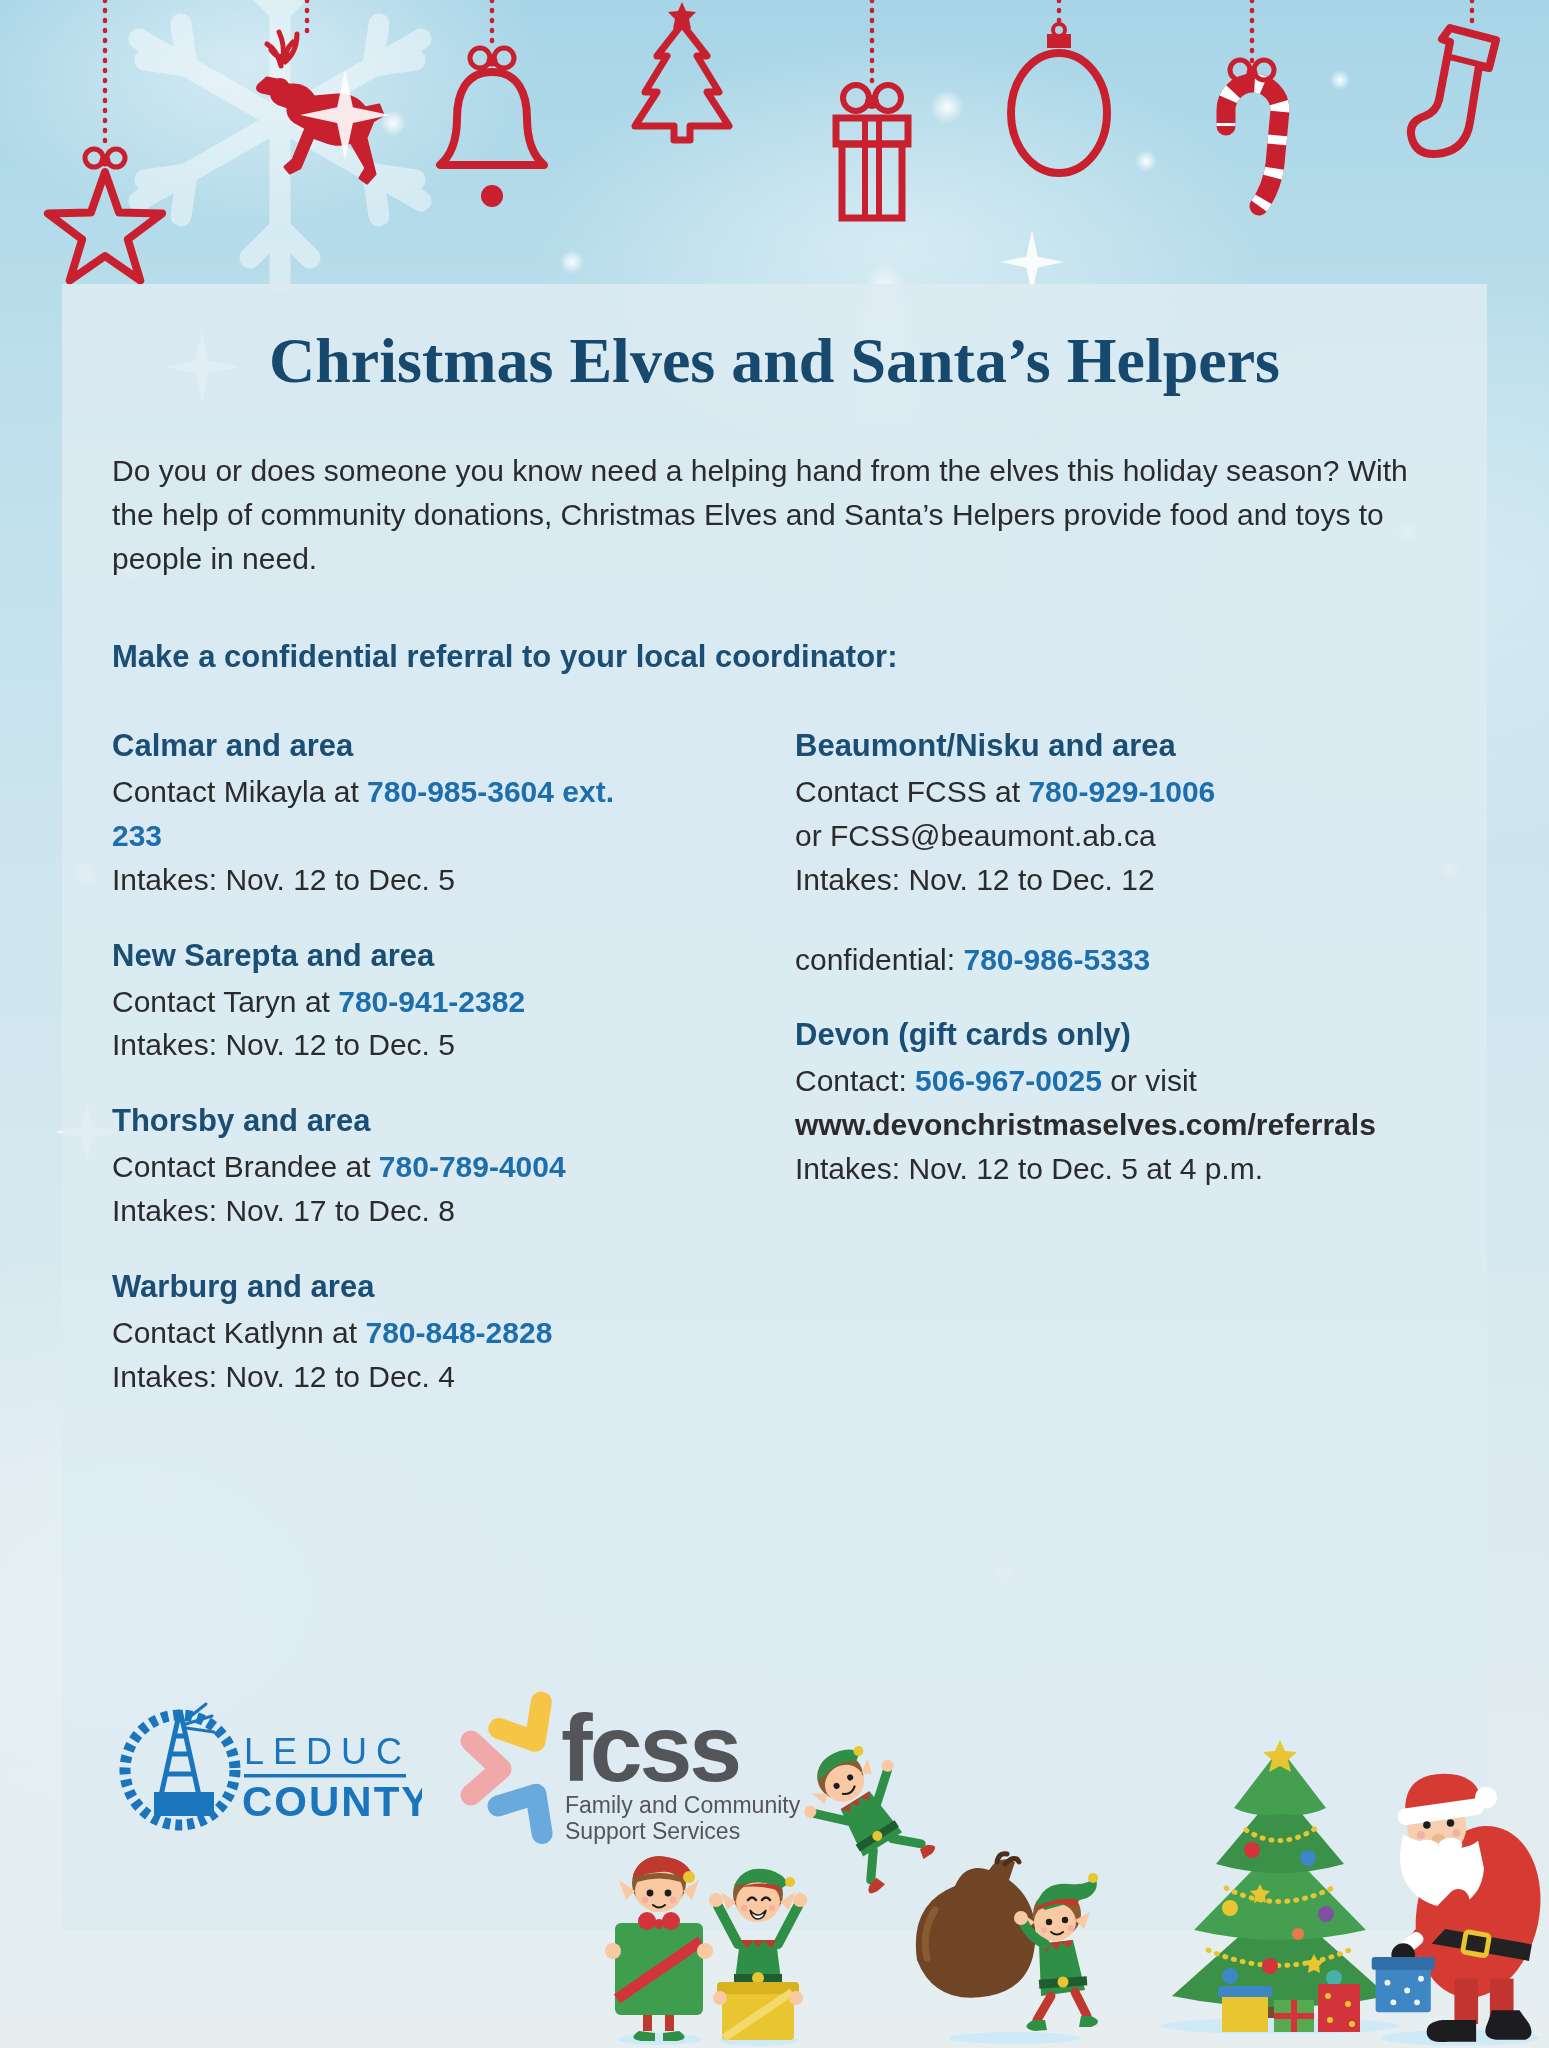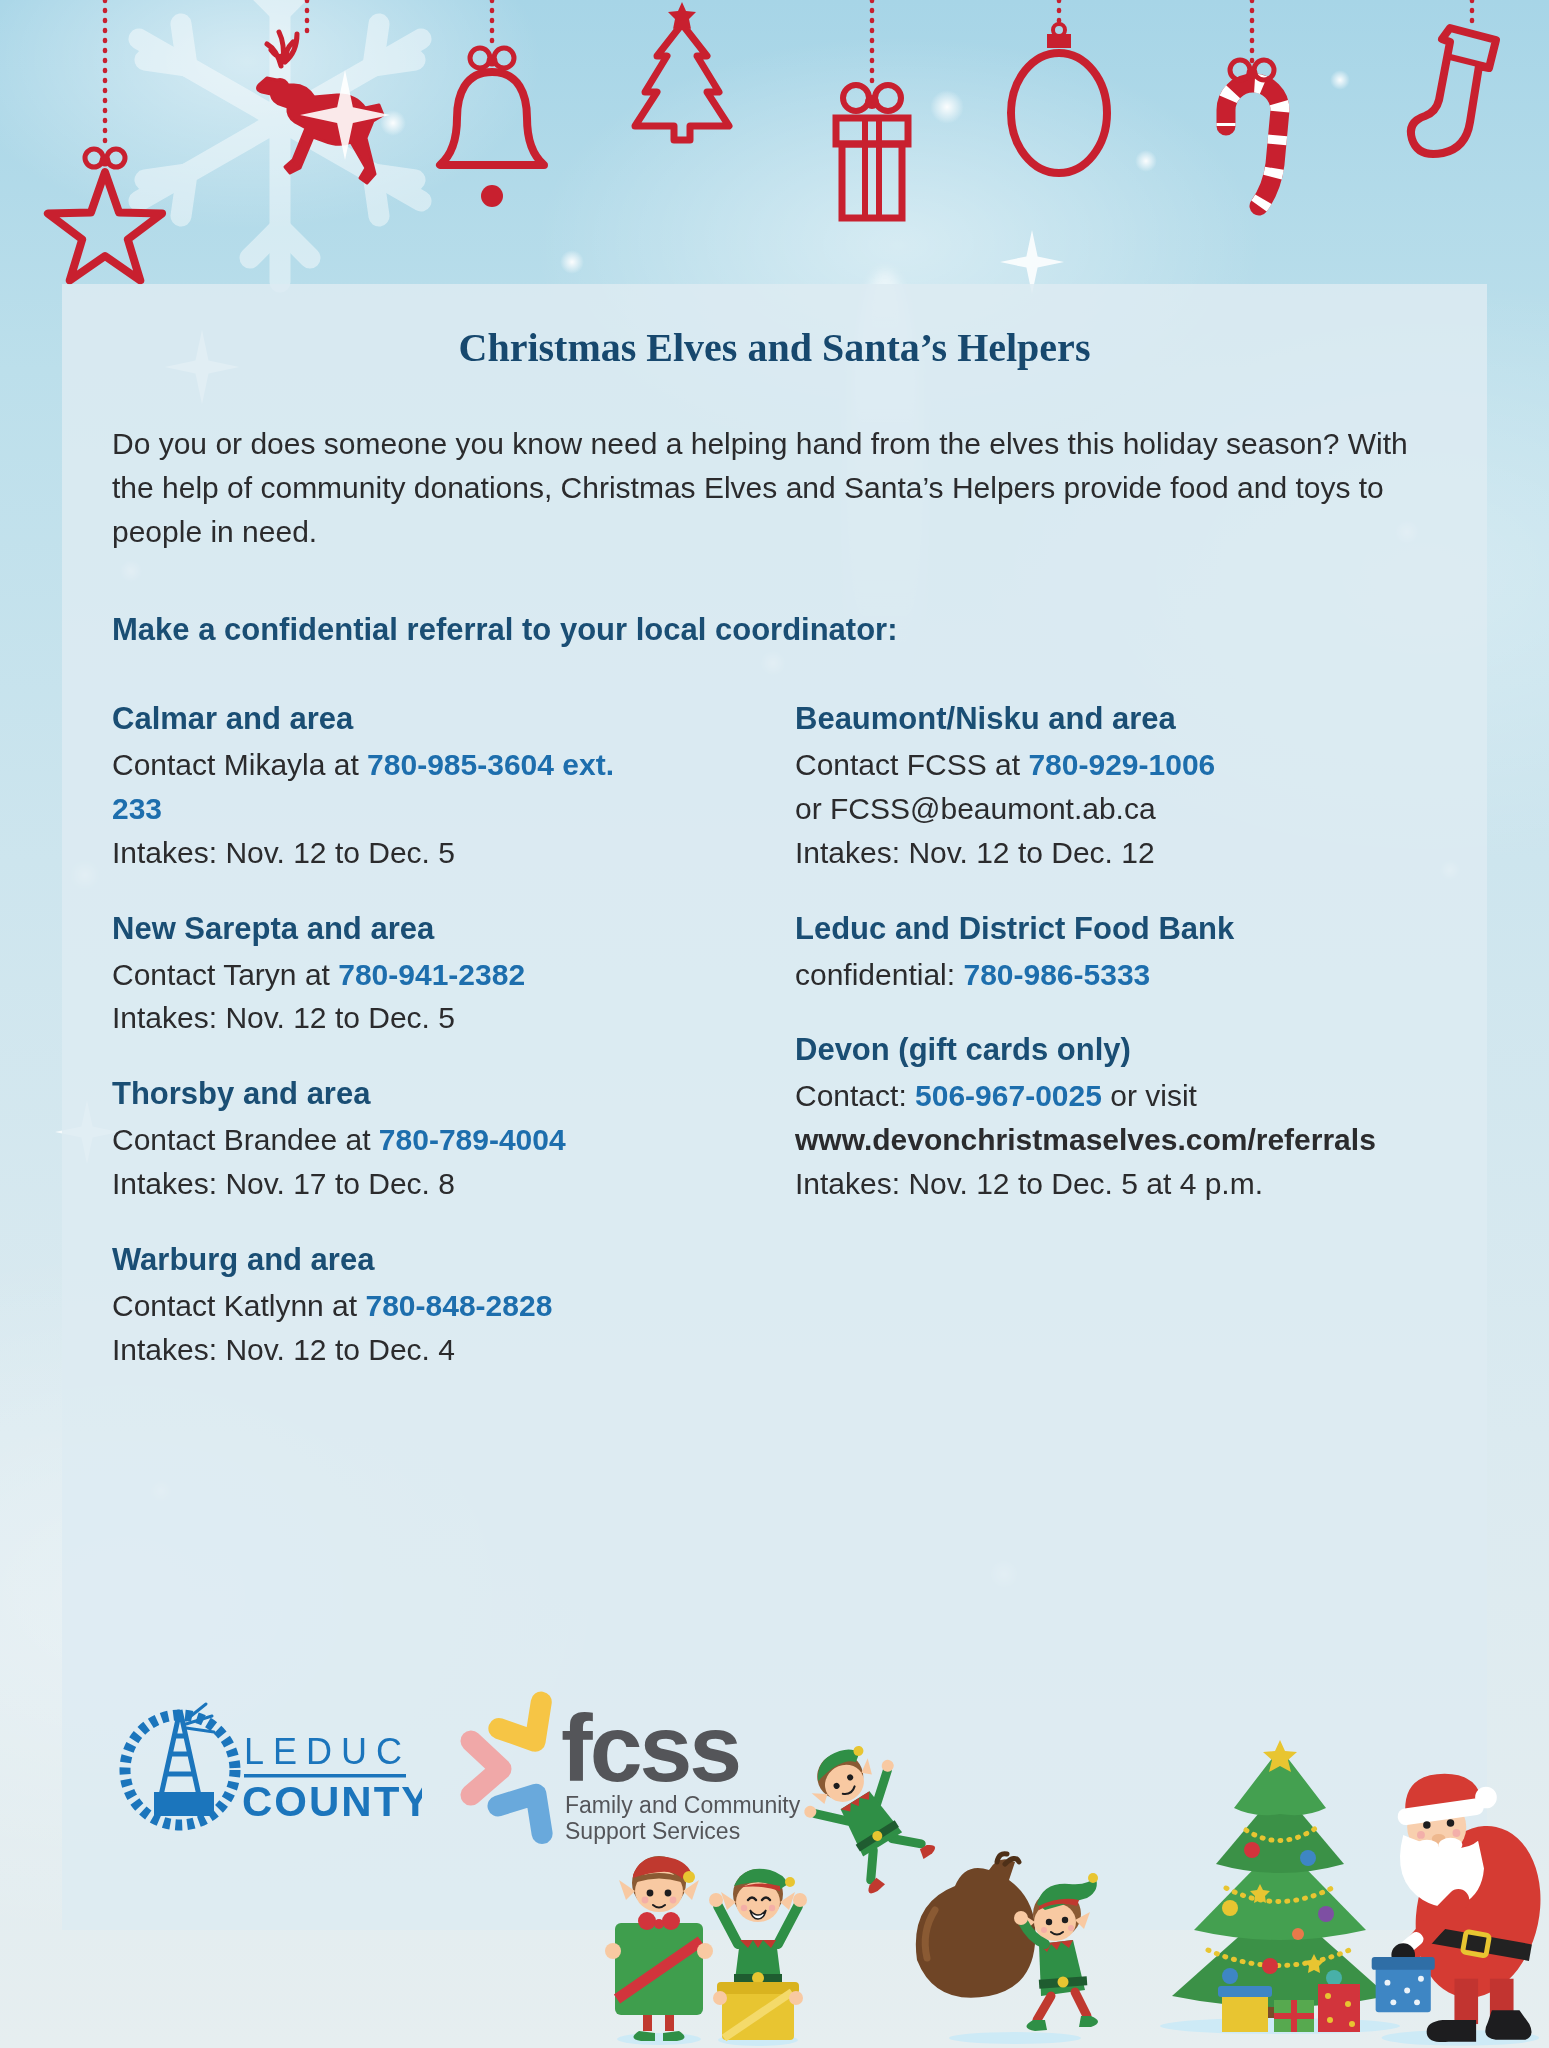--- a/index.html
+++ b/index.html
@@ -7,21 +7,21 @@
     font-family:"Liberation Sans",sans-serif;
     background:
       radial-gradient(ellipse 420px 240px at 16% 3%, rgba(255,255,255,.50), rgba(255,255,255,0) 70%),
       radial-gradient(ellipse 520px 300px at 58% 12%, rgba(255,255,255,.45), rgba(255,255,255,0) 70%),
       radial-gradient(ellipse 640px 420px at 92% 28%, rgba(255,255,255,.30), rgba(255,255,255,0) 70%),
       radial-gradient(ellipse 700px 500px at 8% 78%, rgba(255,255,255,.30), rgba(255,255,255,0) 70%),
       linear-gradient(180deg,#a7d5e7 0%,#bcdfeb 18%,#cde5ee 42%,#dbeaf0 70%,#e6eef0 100%);}
   .panel{position:absolute;left:62px;top:284px;width:1425px;height:1646px;
     background:rgba(221,235,242,.85);}
   .title{font-family:"Liberation Serif",serif;font-weight:bold;color:#17486e;
-    font-size:40px;text-align:center;margin:40px 20px 9px;}
+    font-size:64px;text-align:center;margin:40px 20px 9px;}
   .intro{color:#2b2b2d;font-size:30px;line-height:1.47;margin:51px 50px 16px;max-width:1330px;}
   .subhead{color:#1a4e74;font-size:31px;font-weight:bold;margin:58px 50px 0;}
   .columns{display:flex;margin:53px 50px 0;}
   .col-left{flex:0 0 683px;}
   .col-right{flex:1;min-width:0;}
   .entry{margin:0 0 36px;}
   .col-left .entry{max-width:540px;}
   .entry h3{font-size:31px;color:#1a4e74;margin:0 0 6px;font-weight:bold;}
   .entry p{font-size:30px;color:#2b2b2d;margin:0;line-height:1.46;}
   .phone,.link{color:#1d6ead;font-weight:bold;}
@@ -188,21 +188,20 @@
 
         <div class="entry">
           <h3>Beaumont/Nisku and area</h3>
           <p><span>Contact FCSS at </span><span class="phone">780-929-1006</span></p>
           <p>or FCSS@beaumont.ab.ca</p>
           <p>Intakes: Nov. 12 to Dec. 12</p>
         </div>
 
 
         <div class="entry">
-          <h3>Leduc and District Food Bank</h3>
           <p><span>confidential: </span><span class="phone">780-986-5333</span></p>
         </div>
 
         <div class="entry">
           <h3>Devon (gift cards only)</h3>
           <p><span>Contact: </span><span class="phone">506-967-0025</span><span> or visit</span></p>
           <p class="link">www.devonchristmaselves.com/referrals</p>
           <p>Intakes: Nov. 12 to Dec. 5 at 4 p.m.</p>
         </div>
 

